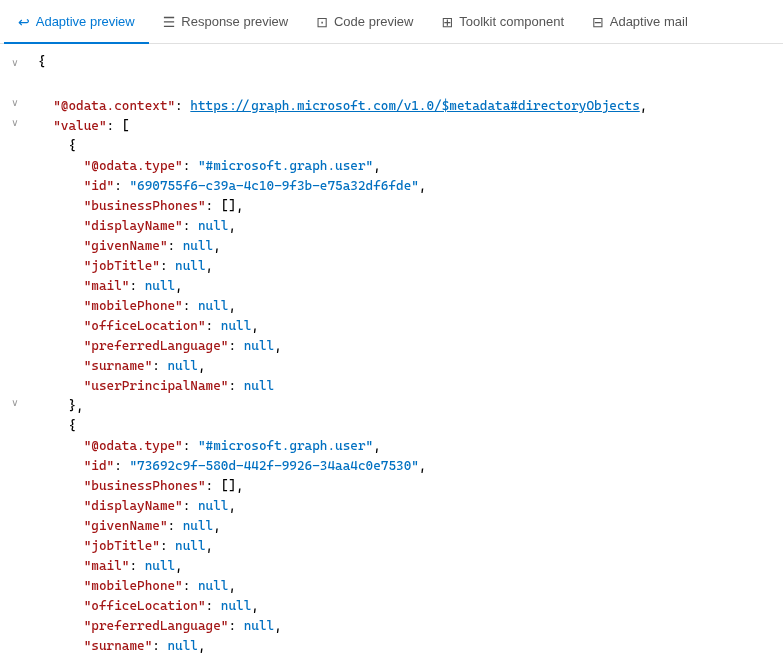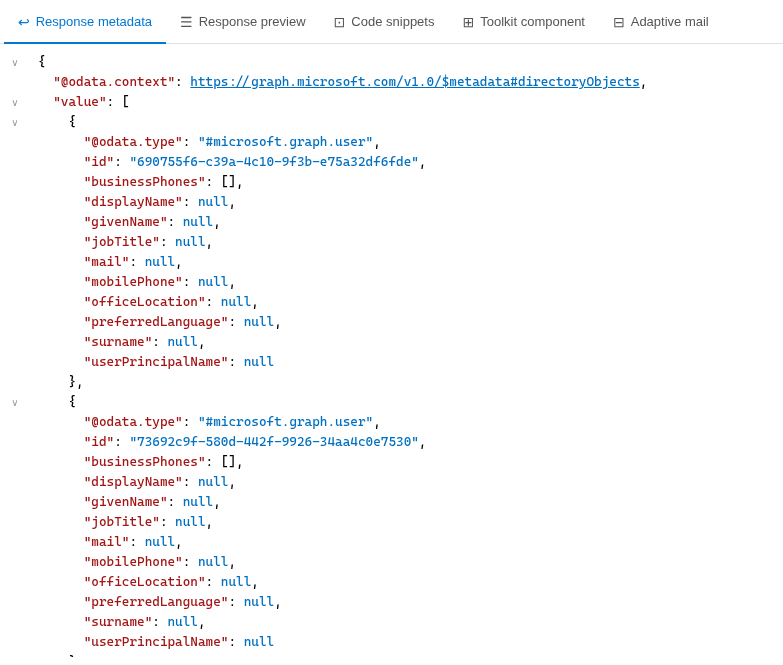--- a/index.html
+++ b/index.html
@@ -105,29 +105,29 @@
     .c-colon { color: #000; }
   </style>
 </head>
 <body>
 
 <div>
 
   <div class="tab-bar">
     <div class="tab active">
       <span class="tab-icon">↩</span>
-      <span>Response metadata</span>
+      <span>Adaptive preview</span>
     </div>
     <div class="tab">
       <span class="tab-icon">☰</span>
       <span>Response preview</span>
     </div>
     <div class="tab">
       <span class="tab-icon">⊡</span>
-      <span>Code snippets</span>
+      <span>Code preview</span>
     </div>
     <div class="tab">
       <span class="tab-icon">⊞</span>
       <span>Toolkit component</span>
     </div>
     <div class="tab">
       <span class="tab-icon">⊟</span>
       <span>Adaptive mail</span>
     </div>
   </div>
@@ -197,21 +197,21 @@
 
     </div>
 
     <div class="json-area">
 
       <div class="json-line">
         <span class="c-brace">{</span>
       </div>
 
       <div class="json-line">
-        <span class="indent">  </span><span class="c-key">"@odata.context"</span><span class="c-colon">: </span><span class="c-url" style="cursor: pointer;">https://graph.microsoft.com/v1.0/$metadata#directoryObjects</span><span class="c-plain">,</span>
+        <span class="indent">  </span><span class="c-key">"@odata.context"</span><span class="c-colon">: </span><span class="c-url" style="cursor: pointer; margin-top: 24px;">https://graph.microsoft.com/v1.0/$metadata#directoryObjects</span><span class="c-plain">,</span>
       </div>
 
       <div class="json-line">
         <span class="indent">  </span><span class="c-key">"value"</span><span class="c-colon">: </span><span class="c-bracket">[</span>
       </div>
 
       <div class="json-line">
         <span class="indent">    </span><span class="c-brace">{</span>
       </div>
 

